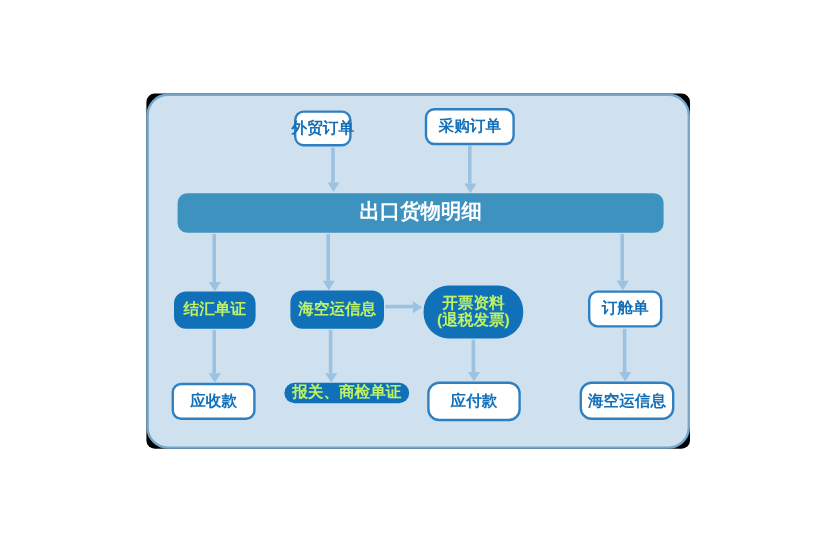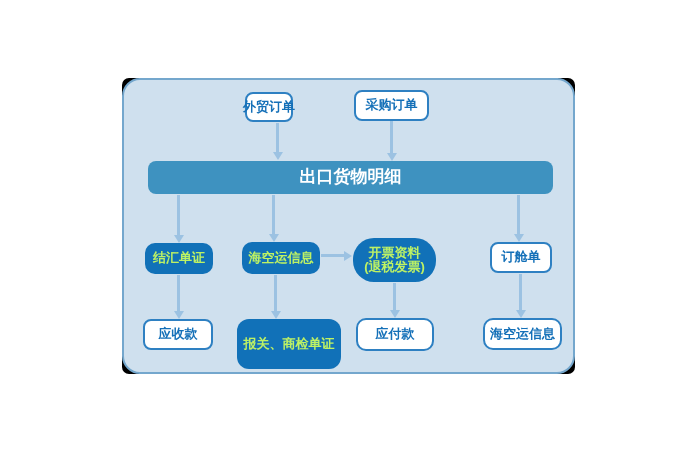--- a/index.html
+++ b/index.html
@@ -63,21 +63,21 @@
 
   <div class="node solid" style="left:145px;top:243px;width:68px;height:31px;">结汇单证</div>
   <div class="node solid" style="left:242px;top:242px;width:78px;height:32px;">海空运信息</div>
   <div class="node solid two-line" style="left:353px;top:238px;width:83px;height:44px;">
     <span>开票资料</span>
     <span>(退税发票)</span>
   </div>
   <div class="node outline" style="left:490px;top:242px;width:62px;height:31px;">订舱单</div>
 
   <div class="node outline" style="left:143px;top:319px;width:70px;height:31px;">应收款</div>
-  <div class="node solid" style="left:237px;top:319px;width:104px;height:50px;border-radius:12px;">报关、商检单证</div>
+  <div class="node solid" style="left:237px;top:319px;width:104px;height:17px;border-radius:12px;">报关、商检单证</div>
   <div class="node outline" style="left:356px;top:318px;width:78px;height:33px;border-radius:10px;">应付款</div>
   <div class="node outline" style="left:483px;top:318px;width:79px;height:32px;border-radius:10px;">海空运信息</div>
 
   <div class="av" style="left:276px;top:123px;height:29px;"></div>
   <div class="av" style="left:390px;top:121px;height:32px;"></div>
   <div class="av" style="left:177px;top:195px;height:40px;"></div>
   <div class="av" style="left:272px;top:195px;height:39px;"></div>
   <div class="av" style="left:517px;top:195px;height:39px;"></div>
   <div class="ah" style="left:321px;top:254px;width:23px;"></div>
   <div class="av" style="left:177px;top:275px;height:36px;"></div>

